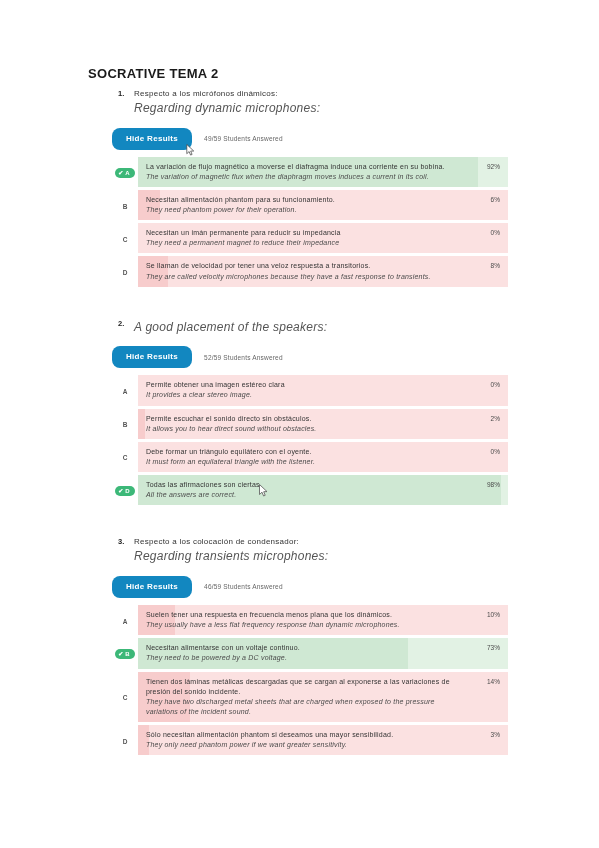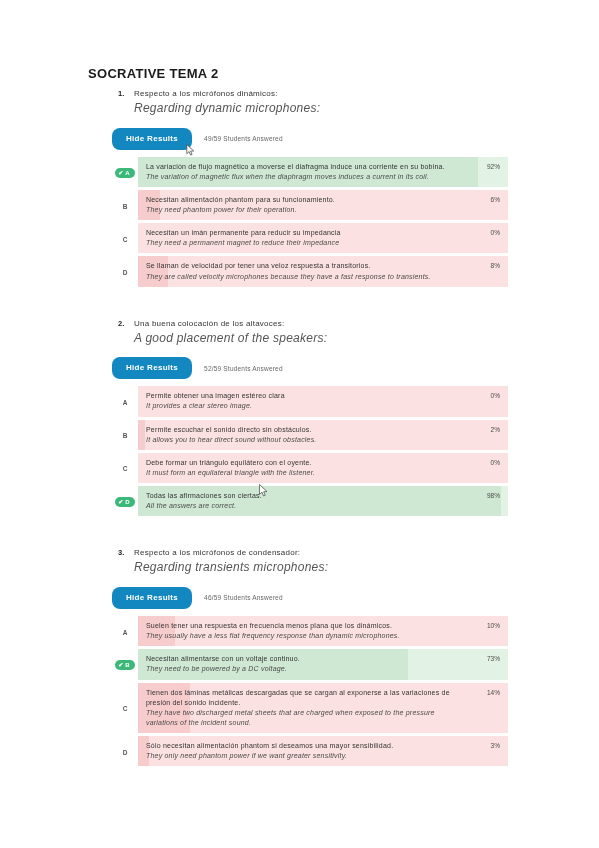--- a/index.html
+++ b/index.html
@@ -279,21 +279,20 @@
               <div class="opt-pct">8%</div>
             </div>
           </div>
         </div>
         <div class="gap-lg"></div>
       </div>
       <div class="question-block">
         <div class="q-head">
           <div class="q-num">2.</div>
           <div class="q-texts">
-            <div class="q-es">Una buena colocación de los altavoces:</div>
             <div class="q-en">A good placement of the speakers:</div>
           </div>
         </div>
         <div class="results-bar">
           <button class="hide-btn">Hide Results</button>
           <div class="answered-count">52/59 Students Answered</div>
         </div>
         <div class="options">
           <div class="option-row">
             <div class="badge-col">
@@ -350,21 +349,21 @@
               <div class="opt-pct">98%</div>
             </div>
           </div>
         </div>
         <div class="gap-lg"></div>
       </div>
       <div class="question-block">
         <div class="q-head">
           <div class="q-num">3.</div>
           <div class="q-texts">
-            <div class="q-es">Respecto a los micrófonos de condensador:</div>
+            <div class="q-es">Respecto a los colocación de condensador:</div>
             <div class="q-en">Regarding transients microphones:</div>
           </div>
         </div>
         <div class="results-bar">
           <button class="hide-btn">Hide Results</button>
           <div class="answered-count">46/59 Students Answered</div>
         </div>
         <div class="options">
           <div class="option-row">
             <div class="badge-col">

